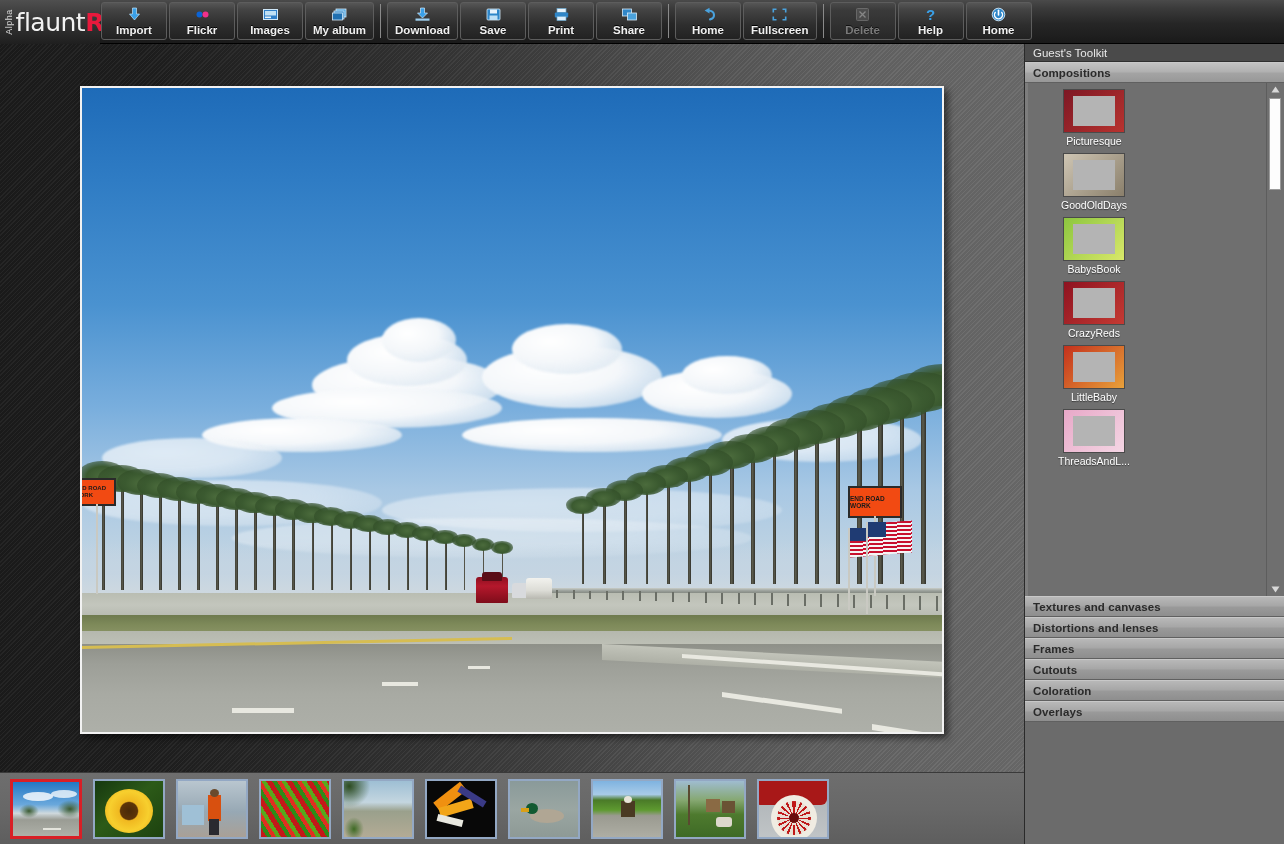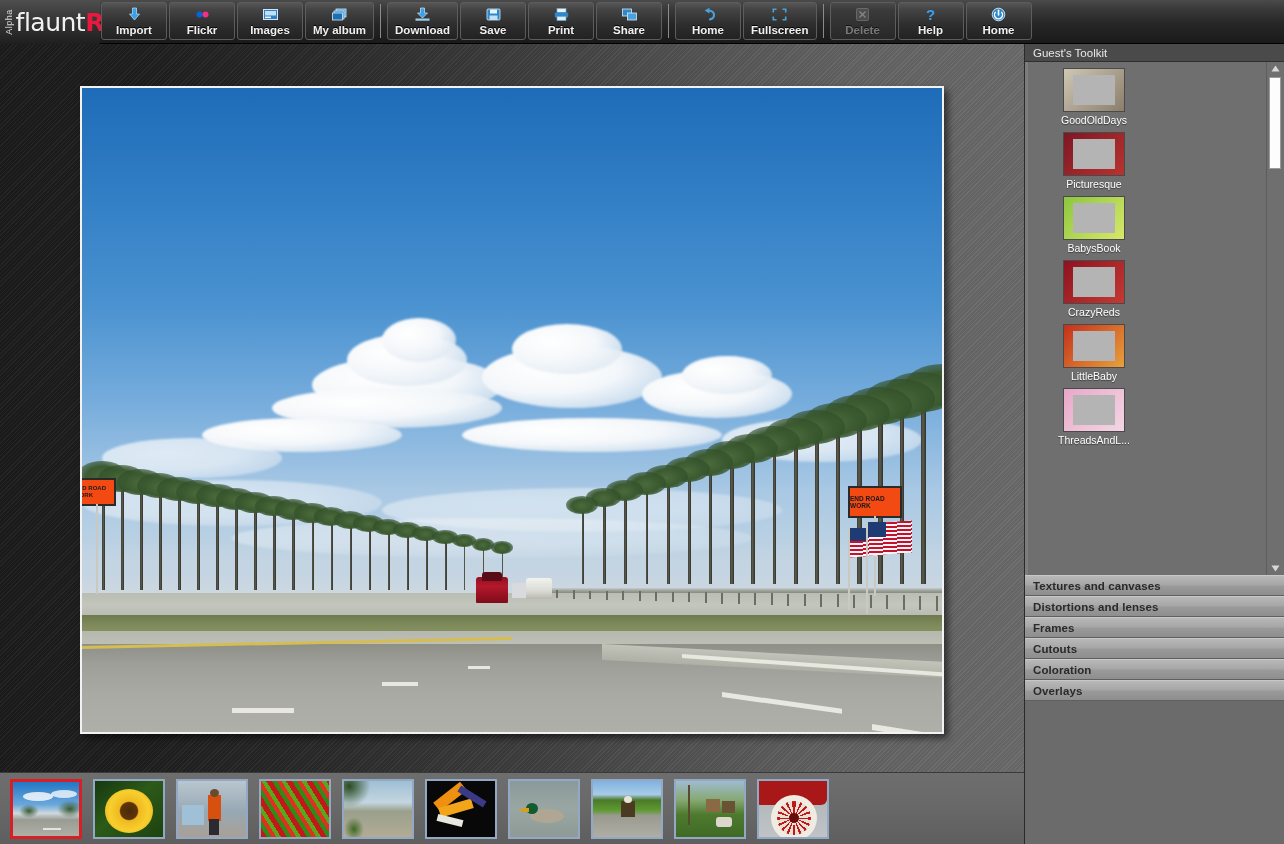--- a/index.html
+++ b/index.html
@@ -507,34 +507,37 @@
             <div style="position:absolute;left:837px;top:507.5px;width:2px;height:14.6px;background:#6a6e66;"></div>
             <div style="position:absolute;left:853.5px;top:507.75px;width:2px;height:14.899999999999999px;background:#6a6e66;"></div>
           </div>
       </div>
     </div>
   </div>
 
   <div id="sidebar">
     <div id="sb-title">Guest's Toolkit</div>
 
+    <div class="acc-header active">
+      <span>Compositions</span>
+    </div>
 
     <div id="comp-panel">
       <div id="comp-grid">
+          <div class="comp-item">
+            <div class="comp-thumb" style="background:linear-gradient(135deg,#7d1724 0%,#b8332f 100%);">
+              <div class="inner"></div>
+            </div>
+            <span class="comp-label">Picturesque</span>
+          </div>
           <div class="comp-item">
             <div class="comp-thumb" style="background:linear-gradient(135deg,#cfc6b4 0%,#8a7f6b 100%);">
               <div class="inner"></div>
             </div>
             <span class="comp-label">GoodOldDays</span>
-          </div>
-          <div class="comp-item">
-            <div class="comp-thumb" style="background:linear-gradient(135deg,#7d1724 0%,#b8332f 100%);">
-              <div class="inner"></div>
-            </div>
-            <span class="comp-label">Picturesque</span>
           </div>
           <div class="comp-item">
             <div class="comp-thumb" style="background:linear-gradient(135deg,#8cc63f 0%,#d9e86a 100%);">
               <div class="inner"></div>
             </div>
             <span class="comp-label">BabysBook</span>
           </div>
           <div class="comp-item">
             <div class="comp-thumb" style="background:linear-gradient(135deg,#8e1220 0%,#c43a33 100%);">
               <div class="inner"></div>

